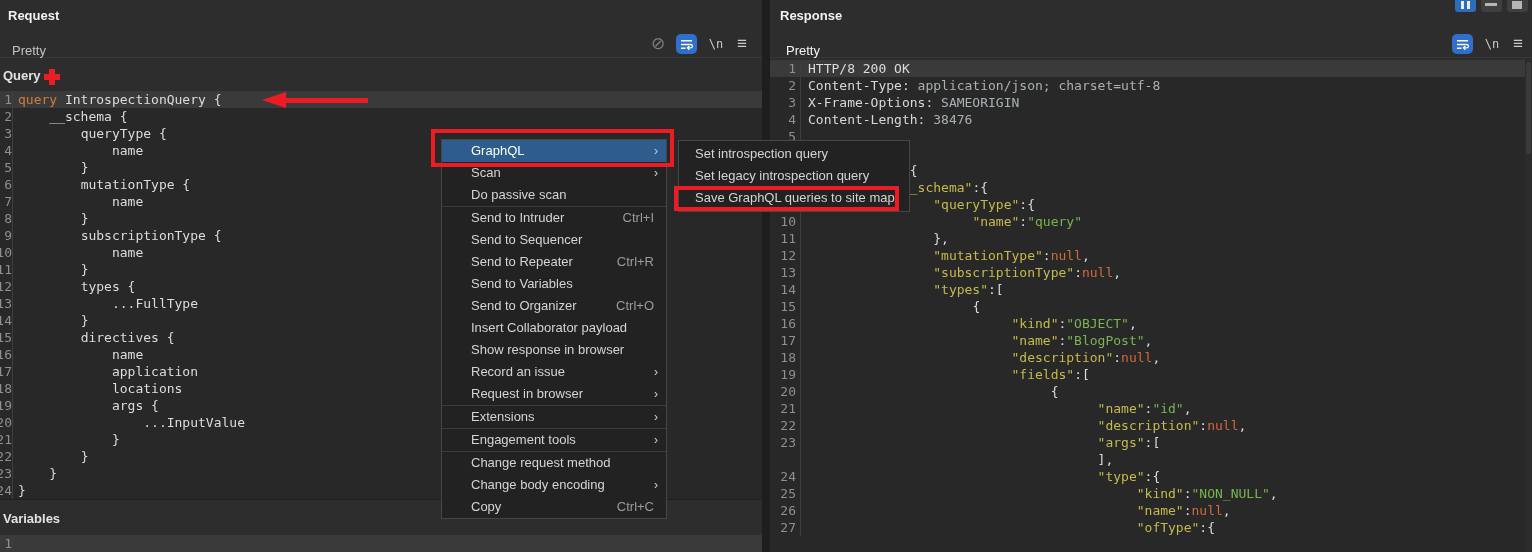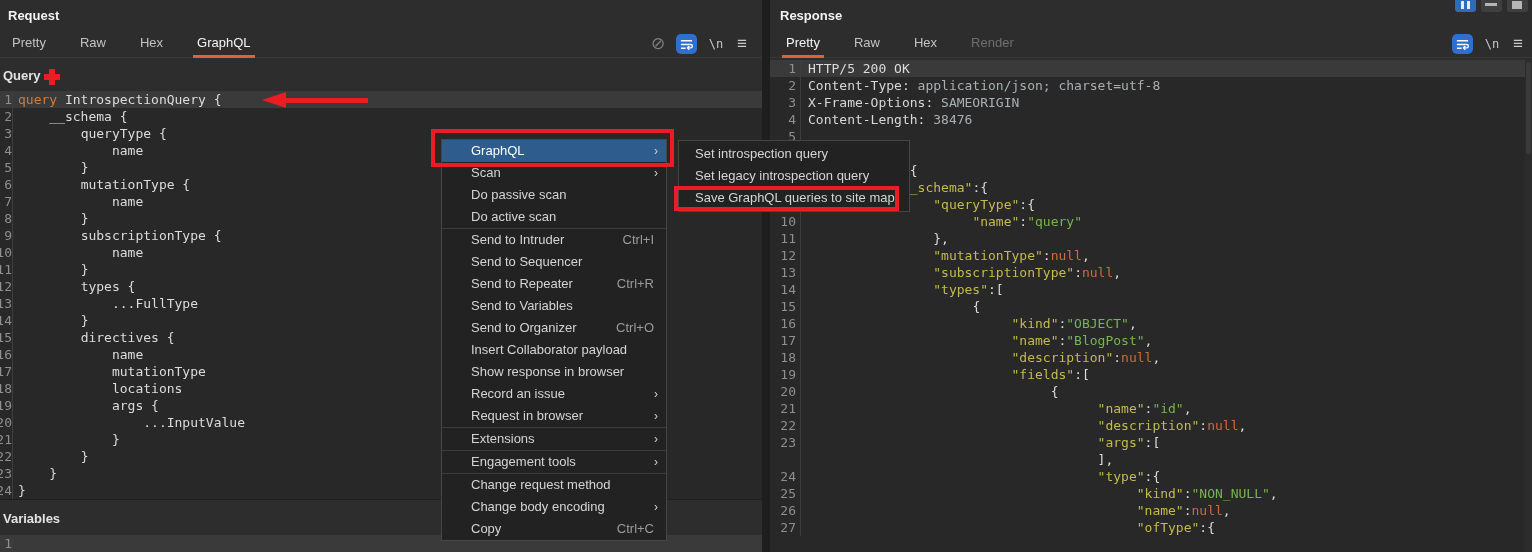--- a/index.html
+++ b/index.html
@@ -15,21 +15,21 @@
   
   .panel { position:absolute; top:0; bottom:0; background:#2d2d2d; }
   .panel.request { left:0; width:762px; }
   .panel.response { left:770px; width:762px; }
   .vdivider { position:absolute; left:762px; top:0; width:8px; bottom:0; background:#1e1e1e; }
 
   .panel-title { position:absolute; top:8px; left:8px; font-size:13px; font-weight:bold; color:#f2f2f2; }
   .panel.response .panel-title { left:10px; }
 
   .tabbar { position:absolute; top:30px; left:0; right:0; height:28px; border-bottom:1px solid #383838; }
-  .tabs { position:absolute; left:8px; top:0; height:28px; display:flex; gap:26px; }
+  .tabs { position:absolute; left:8px; top:8px; height:28px; display:flex; gap:26px;flex-direction:column; }
   .panel.response .tabs { left:12px; }
   .tab { height:28px; line-height:26px; font-size:13px; color:#c2c2c2; padding:0 4px; cursor:default; }
   .tab.selected { color:#f5f5f5; border-bottom:3px solid var(--accent); }
   .tab.disabled { color:#6f6f6f; }
 
   .icon { position:absolute; top:4px; font-size:15px; color:#9a9a9a; width:20px; height:20px; text-align:center; line-height:20px; }
   .icon.hide { font-size:17px; color:#7f7f7f; }
   .iconbtn { position:absolute; top:4px; width:21px; height:20px; background:#2f6fd0; border-radius:5px; display:flex; align-items:center; justify-content:center; }
   .icon.nl { font-family:"DejaVu Sans Mono", monospace; font-size:12px; color:#c8c8c8; }
   .icon.burger { font-size:17px; color:#c8c8c8; }
@@ -137,21 +137,21 @@
         <div class="row"><div class="ln">7</div><div class="code"><span class="pl">            </span><span class="pl">name</span></div></div>
         <div class="row"><div class="ln">8</div><div class="code"><span class="pl">        </span><span class="pl">}</span></div></div>
         <div class="row"><div class="ln">9</div><div class="code"><span class="pl">        </span><span class="pl">subscriptionType {</span></div></div>
         <div class="row"><div class="ln">10</div><div class="code"><span class="pl">            </span><span class="pl">name</span></div></div>
         <div class="row"><div class="ln">11</div><div class="code"><span class="pl">        </span><span class="pl">}</span></div></div>
         <div class="row"><div class="ln">12</div><div class="code"><span class="pl">        </span><span class="pl">types {</span></div></div>
         <div class="row"><div class="ln">13</div><div class="code"><span class="pl">            </span><span class="pl">...FullType</span></div></div>
         <div class="row"><div class="ln">14</div><div class="code"><span class="pl">        </span><span class="pl">}</span></div></div>
         <div class="row"><div class="ln">15</div><div class="code"><span class="pl">        </span><span class="pl">directives {</span></div></div>
         <div class="row"><div class="ln">16</div><div class="code"><span class="pl">            </span><span class="pl">name</span></div></div>
-        <div class="row"><div class="ln">17</div><div class="code"><span class="pl">            </span><span class="pl">mutationType</span></div></div>
+        <div class="row"><div class="ln">17</div><div class="code"><span class="pl">            </span><span class="pl">application</span></div></div>
         <div class="row"><div class="ln">18</div><div class="code"><span class="pl">            </span><span class="pl">locations</span></div></div>
         <div class="row"><div class="ln">19</div><div class="code"><span class="pl">            </span><span class="pl">args {</span></div></div>
         <div class="row"><div class="ln">20</div><div class="code"><span class="pl">                </span><span class="pl">...InputValue</span></div></div>
         <div class="row"><div class="ln">21</div><div class="code"><span class="pl">            </span><span class="pl">}</span></div></div>
         <div class="row"><div class="ln">22</div><div class="code"><span class="pl">        </span><span class="pl">}</span></div></div>
         <div class="row"><div class="ln">23</div><div class="code"><span class="pl">    </span><span class="pl">}</span></div></div>
         <div class="row"><div class="ln">24</div><div class="code"><span class="pl">}</span></div></div>
       </div>
 
     <div class="subhead vars">
@@ -178,21 +178,21 @@
           <path d="M1 3h12M1 7h9M1 11h5" stroke="#ffffff" stroke-width="1.6" fill="none"></path>
           <path d="M10 7h1.5a1.8 1.8 0 0 1 0 3.6H8.5" stroke="#ffffff" stroke-width="1.4" fill="none"></path>
           <path d="M10 8.6l-2 2 2 2" stroke="#ffffff" stroke-width="1.4" fill="none"></path>
         </svg>
       </span>
       <span class="icon nl" style="left:712px">\n</span>
       <span class="icon burger" style="left:738px">≡</span>
     </div>
 
     <div class="editor resp" id="resp-editor">
-        <div class="row hl"><div class="ln">1</div><div class="code"><span class="pl">HTTP/5 200 OK</span></div></div>
+        <div class="row hl"><div class="ln">1</div><div class="code"><span class="pl">HTTP/8 200 OK</span></div></div>
         <div class="row"><div class="ln">2</div><div class="code"><span class="hn">Content-Type:</span><span class="hv"> application/json; charset=utf-8</span></div></div>
         <div class="row"><div class="ln">3</div><div class="code"><span class="hn">X-Frame-Options:</span><span class="hv"> SAMEORIGIN</span></div></div>
         <div class="row"><div class="ln">4</div><div class="code"><span class="hn">Content-Length:</span><span class="hv"> 38476</span></div></div>
         <div class="row"><div class="ln">5</div><div class="code"></div></div>
         <div class="row"><div class="ln">6</div><div class="code"><span class="pl">{</span></div></div>
         <div class="row"><div class="ln">7</div><div class="code"><span class="pl">      </span><span class="key">"data"</span><span class="pl">:{</span></div></div>
         <div class="row"><div class="ln">8</div><div class="code"><span class="pl">           </span><span class="key">"__schema"</span><span class="pl">:{</span></div></div>
         <div class="row"><div class="ln">9</div><div class="code"><span class="pl">                </span><span class="key">"queryType"</span><span class="pl">:{</span></div></div>
         <div class="row"><div class="ln">10</div><div class="code"><span class="pl">                     </span><span class="key">"name"</span><span class="pl">:</span><span class="str">"query"</span></div></div>
         <div class="row"><div class="ln">11</div><div class="code"><span class="pl">                </span><span class="pl">},</span></div></div>
@@ -229,21 +229,20 @@
       </div>
     <div class="wbtn">
         <div class="sq"></div>
       </div>
   </div>
 
   <div class="ctxmenu main" id="ctx-menu">
       <div class="mi hilite"><span>GraphQL</span><span class="arr">›</span></div>
       <div class="mi"><span>Scan</span><span class="arr">›</span></div>
       <div class="mi"><span>Do passive scan</span></div>
-      <div class="mi"><span>Do active scan</span></div>
       <div class="msep"></div>
       <div class="mi"><span>Send to Intruder</span><span class="short">Ctrl+I</span></div>
       <div class="mi"><span>Send to Sequencer</span></div>
       <div class="mi"><span>Send to Repeater</span><span class="short">Ctrl+R</span></div>
       <div class="mi"><span>Send to Variables</span></div>
       <div class="mi"><span>Send to Organizer</span><span class="short">Ctrl+O</span></div>
       <div class="mi"><span>Insert Collaborator payload</span></div>
       <div class="mi"><span>Show response in browser</span></div>
       <div class="mi"><span>Record an issue</span><span class="arr">›</span></div>
       <div class="mi"><span>Request in browser</span><span class="arr">›</span></div>

